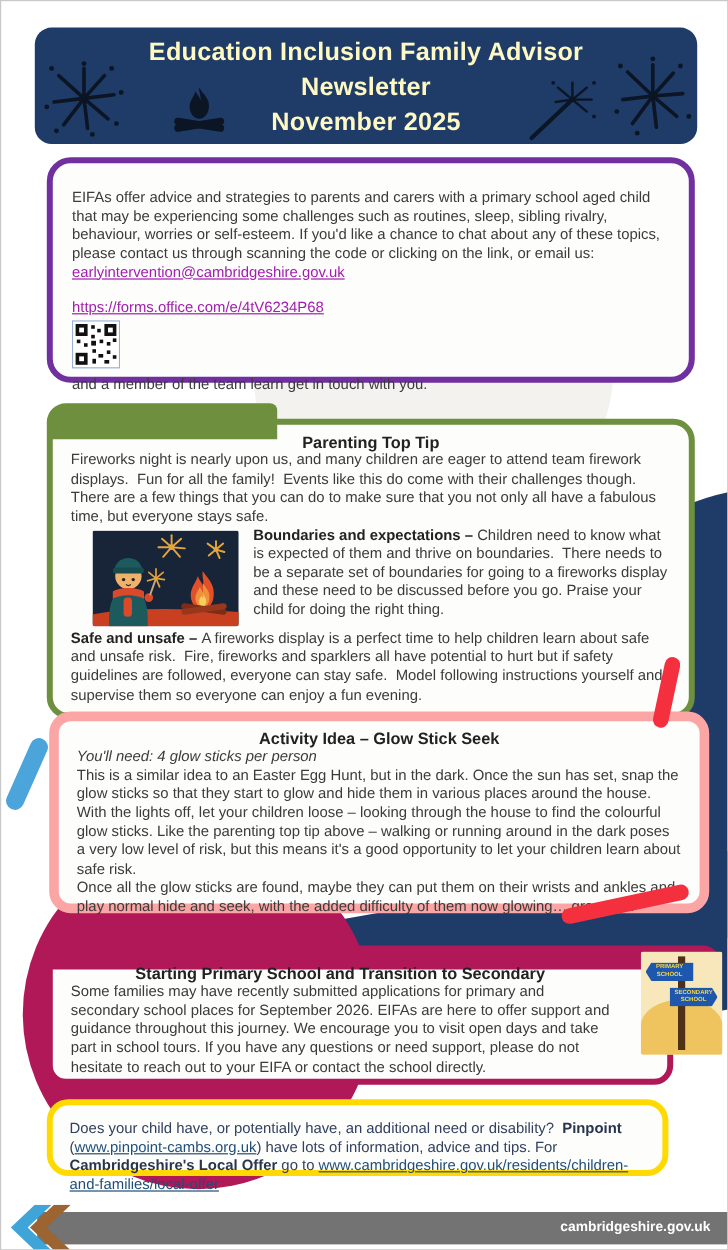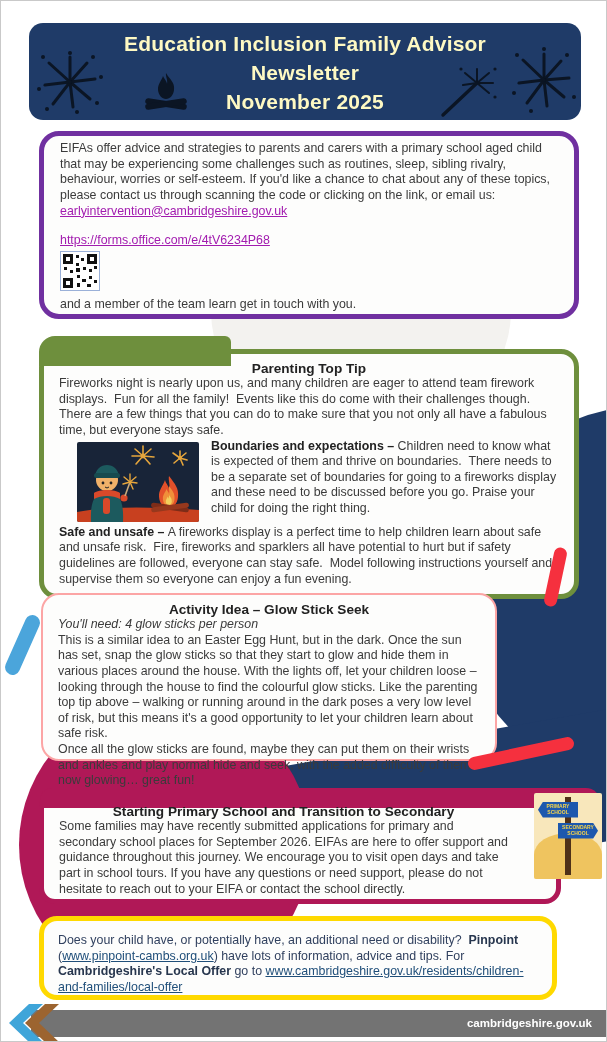--- a/index.html
+++ b/index.html
@@ -27,27 +27,27 @@
   
   .box{
     position:absolute;z-index:1;background:#fdfdfc;box-sizing:border-box;
   }
   .box p{margin:0;white-space:pre-wrap;}
   .txt{font-size:12.4px;line-height:1.26;}
   .bhead{font-size:13.6px;font-weight:bold;color:#222;text-align:center;margin:0 0 2px 0;white-space:pre-wrap;}
   .b{font-weight:bold;color:#222;}
   .link-light{color:#a21caf;text-decoration:underline;cursor:pointer;}
   .link-dark{color:#1f4e79;text-decoration:underline;cursor:pointer;font-weight:bold;}
-  .box-intro{left:38px;top:130px;width:540px;height:188px;border:5px solid #7030a0;border-radius:20px;padding:5px 16px;}
+  .box-intro{left:38px;top:130px;width:540px;height:188px;border:5px solid #7030a0;border-radius:20px;padding:21px 16px;}
   .box-tip{left:38px;top:348px;width:540px;height:250px;border:5px solid #6e8f3d;border-radius:18px;padding:7px 15px;}
   .box-tip::before{content:"";position:absolute;left:-5px;top:-18px;width:192px;height:30px;background:#6e8f3d;border-radius:16px 6px 0 0;z-index:-1;}
-  .box-activity{left:40px;top:592px;width:456px;height:168px;border:2px solid #fca5a5;border-radius:18px;padding:7px 15px;}
+  .box-activity{left:40px;top:592px;width:550px;height:168px;border:8px solid #fca5a5;border-radius:18px;padding:7px 15px;}
   .box-school{left:38px;top:790px;width:522px;height:113px;border:5px solid #b01857;border-radius:16px;padding:8px 48px 8px 15px;}
   .box-school::before{content:"";position:absolute;left:-4px;top:-8px;width:560px;height:20px;background:#b01857;border-radius:12px 14px 0 0;z-index:-1;}
-  .box-send{left:38px;top:915px;width:518px;height:84px;border:5px solid #ffd900;border-radius:18px;padding:12px 14px;color:#31415f;}
+  .box-send{left:38px;top:915px;width:518px;height:64px;border:5px solid #ffd900;border-radius:18px;padding:12px 14px;color:#31415f;}
   .box-send .txt{color:#31415f;}
   .box-send .b{color:#27364e;}
   
   .scene{float:left;width:122px;height:80px;margin:3px 12px 2px 18px;border-radius:2px;overflow:hidden;}
   .clearfix::after{content:"";display:block;clear:both;}
   .safe-par{margin-top:8px !important;}
   
   .qr{width:38px;height:38px;margin:2px 0 6px 0;border:1px solid #9ab0d8;}
   
   .signpost{position:absolute;left:533px;top:792px;width:68px;height:86px;z-index:2;overflow:hidden;border-radius:2px;}

